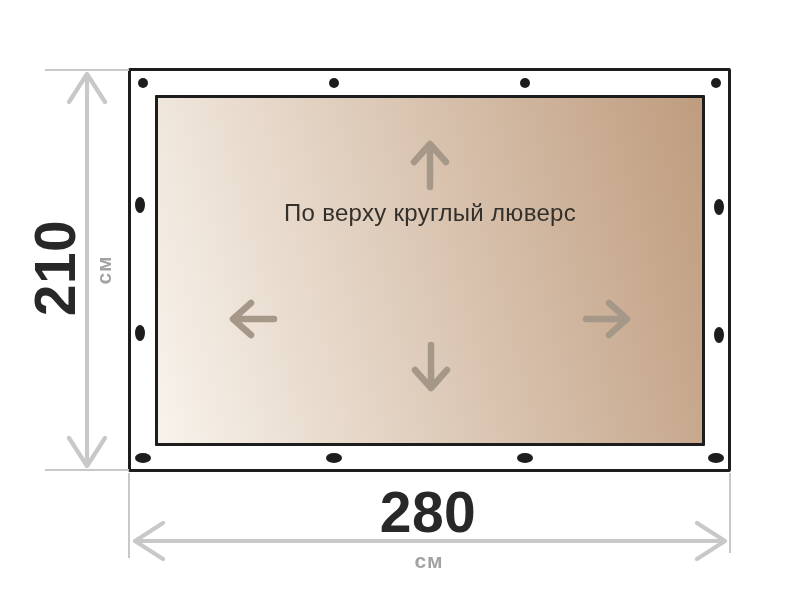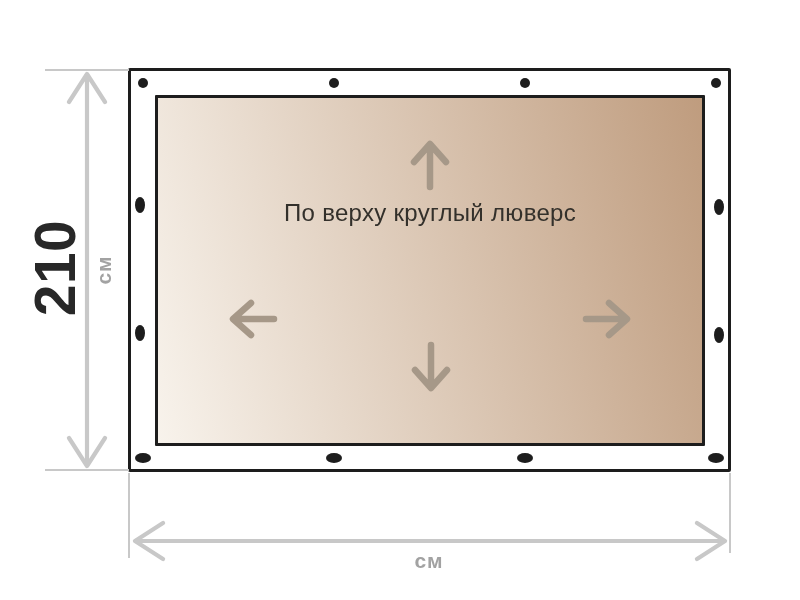--- a/index.html
+++ b/index.html
@@ -105,15 +105,16 @@
     <path d="M22 6 L22 396 M4 33 L22 5 L40 33 M4 369 L22 397 L40 369"></path>
   </svg>
   <div class="abs dim-value pivot-r" style="left:55px; top:268px;">210</div>
   <div class="abs dim-unit pivot-r" style="left:104px; top:270px;">см</div>
 
   <div class="abs extent" style="left:128px; top:473px; width:2px; height:85px;"></div>
   <div class="abs extent" style="left:729px; top:473px; width:2px; height:80px;"></div>
   <svg class="abs dim-arrow" style="left:130px; top:519px;" width="600" height="44" viewBox="0 0 600 44">
     <path d="M6 22 L594 22 M33 4 L5 22 L33 40 M567 4 L595 22 L567 40"></path>
   </svg>
+  <div class="abs dim-value pivot" style="left:428px; top:512px;">280</div>
   <div class="abs dim-unit pivot" style="left:429px; top:561px;">см</div>
 
 </div>
 
 </body></html>

